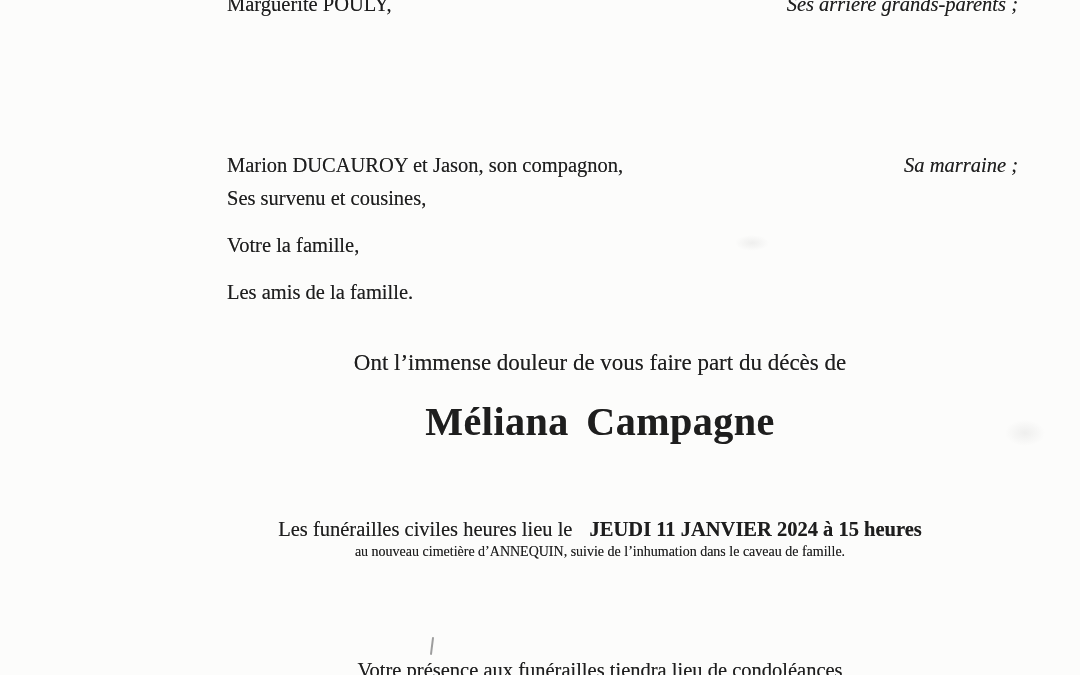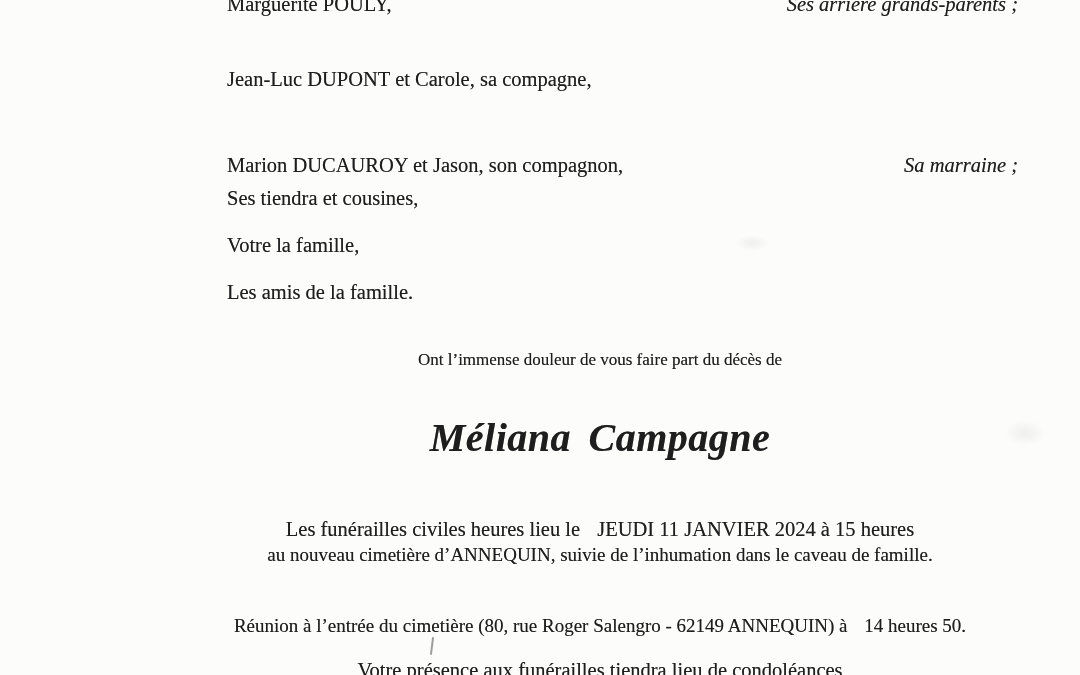--- a/index.html
+++ b/index.html
@@ -14,28 +14,28 @@
     text-shadow:0 0 .5px rgba(30,30,30,.55);
   }
   .row{
     position:absolute;left:227px;right:62px;
     display:flex;justify-content:space-between;align-items:baseline;
     font-size:20.5px;line-height:1.15;white-space:nowrap;
   }
   .row .rel{font-style:italic;}
   .center{
     position:absolute;left:160px;width:880px;
-    text-align:center;font-size:17px;line-height:1.15;white-space:nowrap;
+    text-align:center;font-size:23px;line-height:1.15;white-space:nowrap;
   }
-  .center.sm{font-size:19px;}
+  .center.sm{font-size:14px;}
   .name{
-    font-size:40px;font-weight:bold;font-style:italic;
-    word-spacing:7px;letter-spacing:.5px;line-height:1.1;margin-top:16px;
+    font-size:40px;font-weight:bold;
+    word-spacing:7px;letter-spacing:.5px;line-height:1.1;
   }
-  .center strong{font-weight:normal;margin-left:12px;}
+  .center strong{font-weight:bold;margin-left:12px;}
   .artifact-tick{
     position:absolute;left:431px;top:637px;width:2px;height:18px;
     background:#7d7d7d;opacity:.75;transform:rotate(7deg);border-radius:1px;
   }
   .smudge{
     position:absolute;border-radius:50%;
     background:radial-gradient(closest-side,rgba(120,120,120,.10),rgba(120,120,120,0));
   }
   .smudge.a{left:735px;top:235px;width:34px;height:16px;}
   .smudge.b{left:1005px;top:420px;width:40px;height:26px;}
@@ -44,32 +44,29 @@
 <body>
 
 <div class="page">
 
   <div class="row" style="top:-7px">
     <span>Marguerite POULY,</span>
     <span class="rel">Ses arrière grands-parents ;</span>
   </div>
 
 
-  <div class="row" style="top:68px">
-    <span>Jean-Luc DUPONT et Carole, sa compagne,</span>
-  </div>
 
 
   <div class="row" style="top:154px">
     <span>Marion DUCAUROY et Jason, son compagnon,</span>
     <span class="rel">Sa marraine ;</span>
   </div>
 
   <div class="row" style="top:187px">
-    <span>Ses tiendra et cousines,</span>
+    <span>Ses survenu et cousines,</span>
   </div>
 
   <div class="row" style="top:234px">
     <span>Votre la famille,</span>
   </div>
 
   <div class="row" style="top:281px">
     <span>Les amis de la famille.</span>
   </div>
 
@@ -77,23 +74,20 @@
 
   <div class="center name" style="top:400px">Méliana Campagne</div>
 
 
   <div class="center" style="top:518px;font-size:20.5px">
     <span>Les funérailles civiles heures lieu le </span><strong>JEUDI 11 JANVIER 2024 à 15 heures</strong>
   </div>
 
   <div class="center sm" style="top:544px">au nouveau cimetière d’ANNEQUIN, suivie de l’inhumation dans le caveau de famille.</div>
 
-  <div class="center sm" style="top:615px">
-    <span>Réunion à l’entrée du cimetière (80, rue Roger Salengro - 62149 ANNEQUIN) à </span><strong>14 heures 50.</strong>
-  </div>
 
   <div class="center" style="top:659px;font-size:20.5px">Votre présence aux funérailles tiendra lieu de condoléances</div>
 
   <div class="artifact-tick"></div>
   <div class="smudge a"></div>
   <div class="smudge b"></div>
 
 </div>
 
 </body></html>

